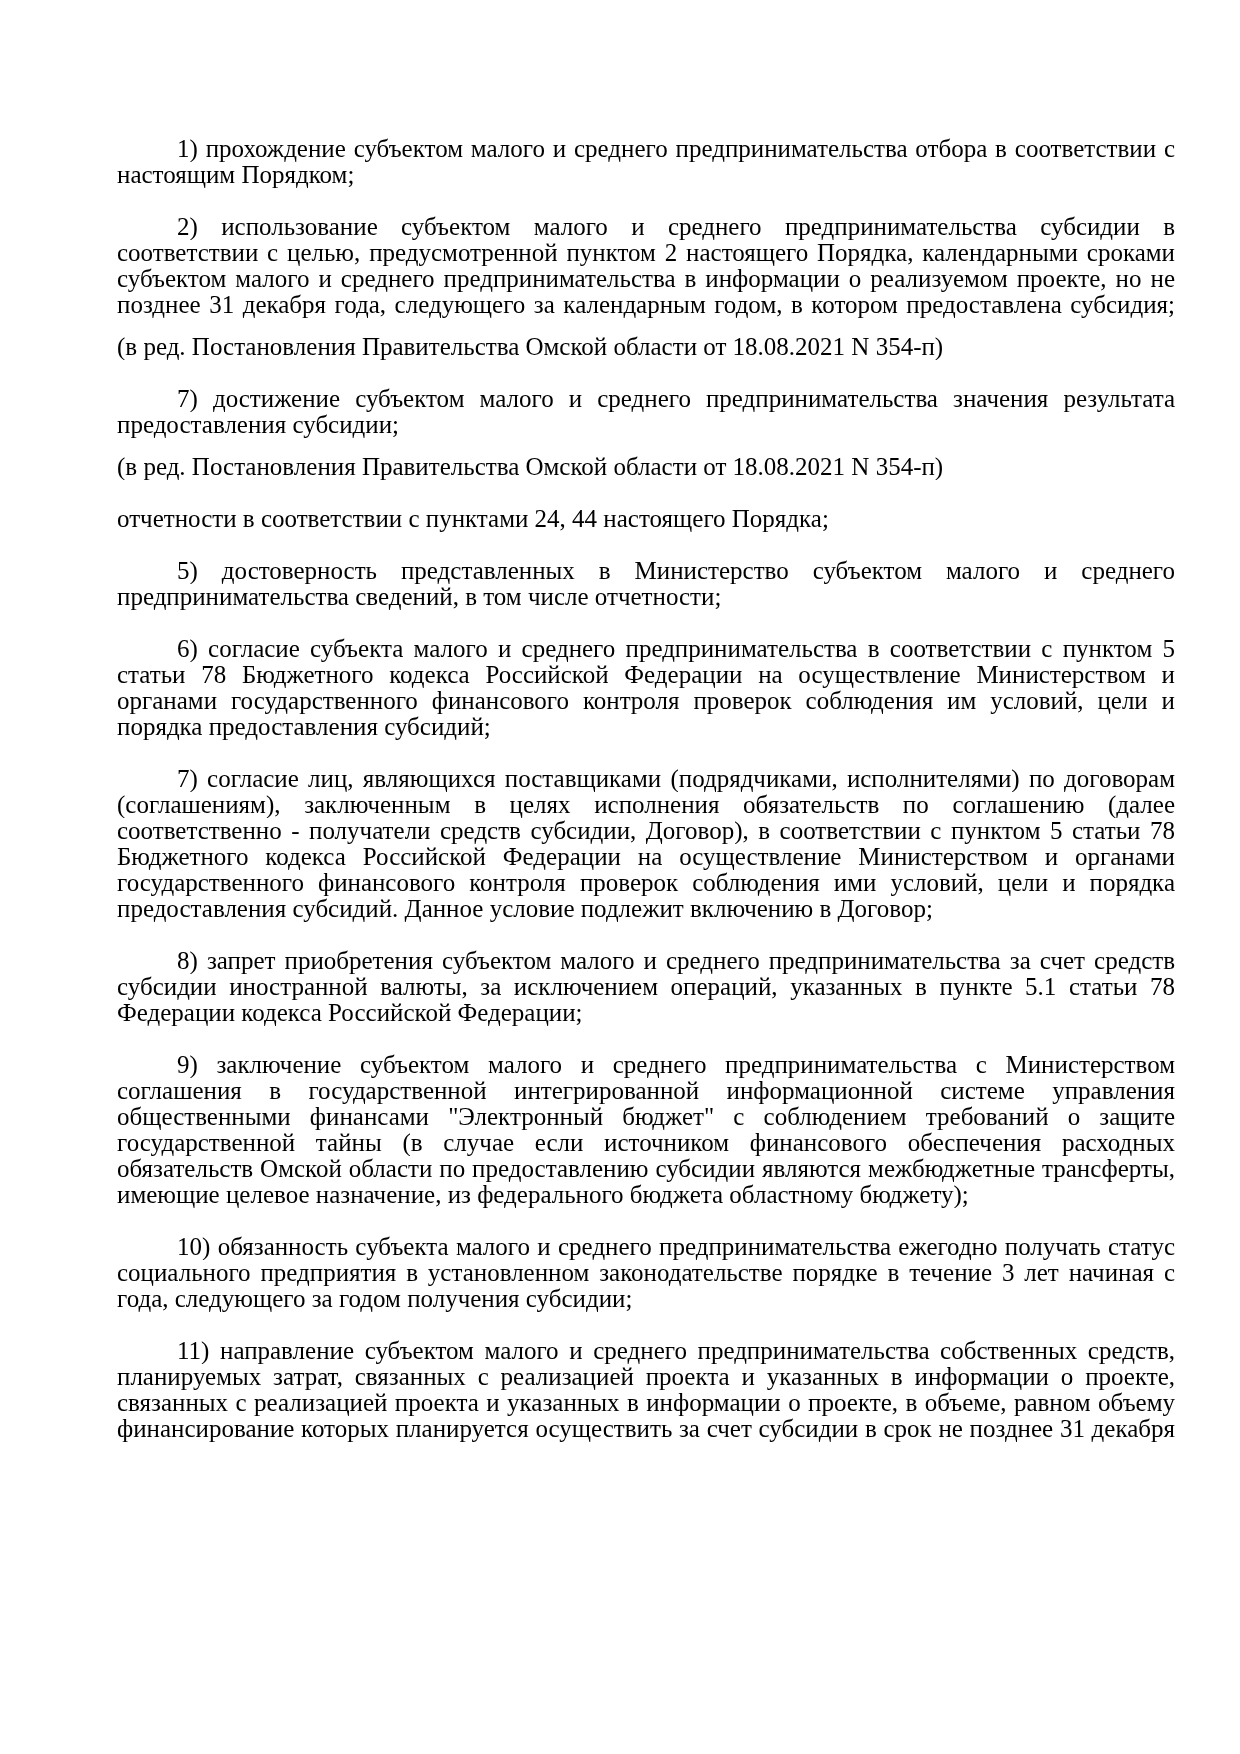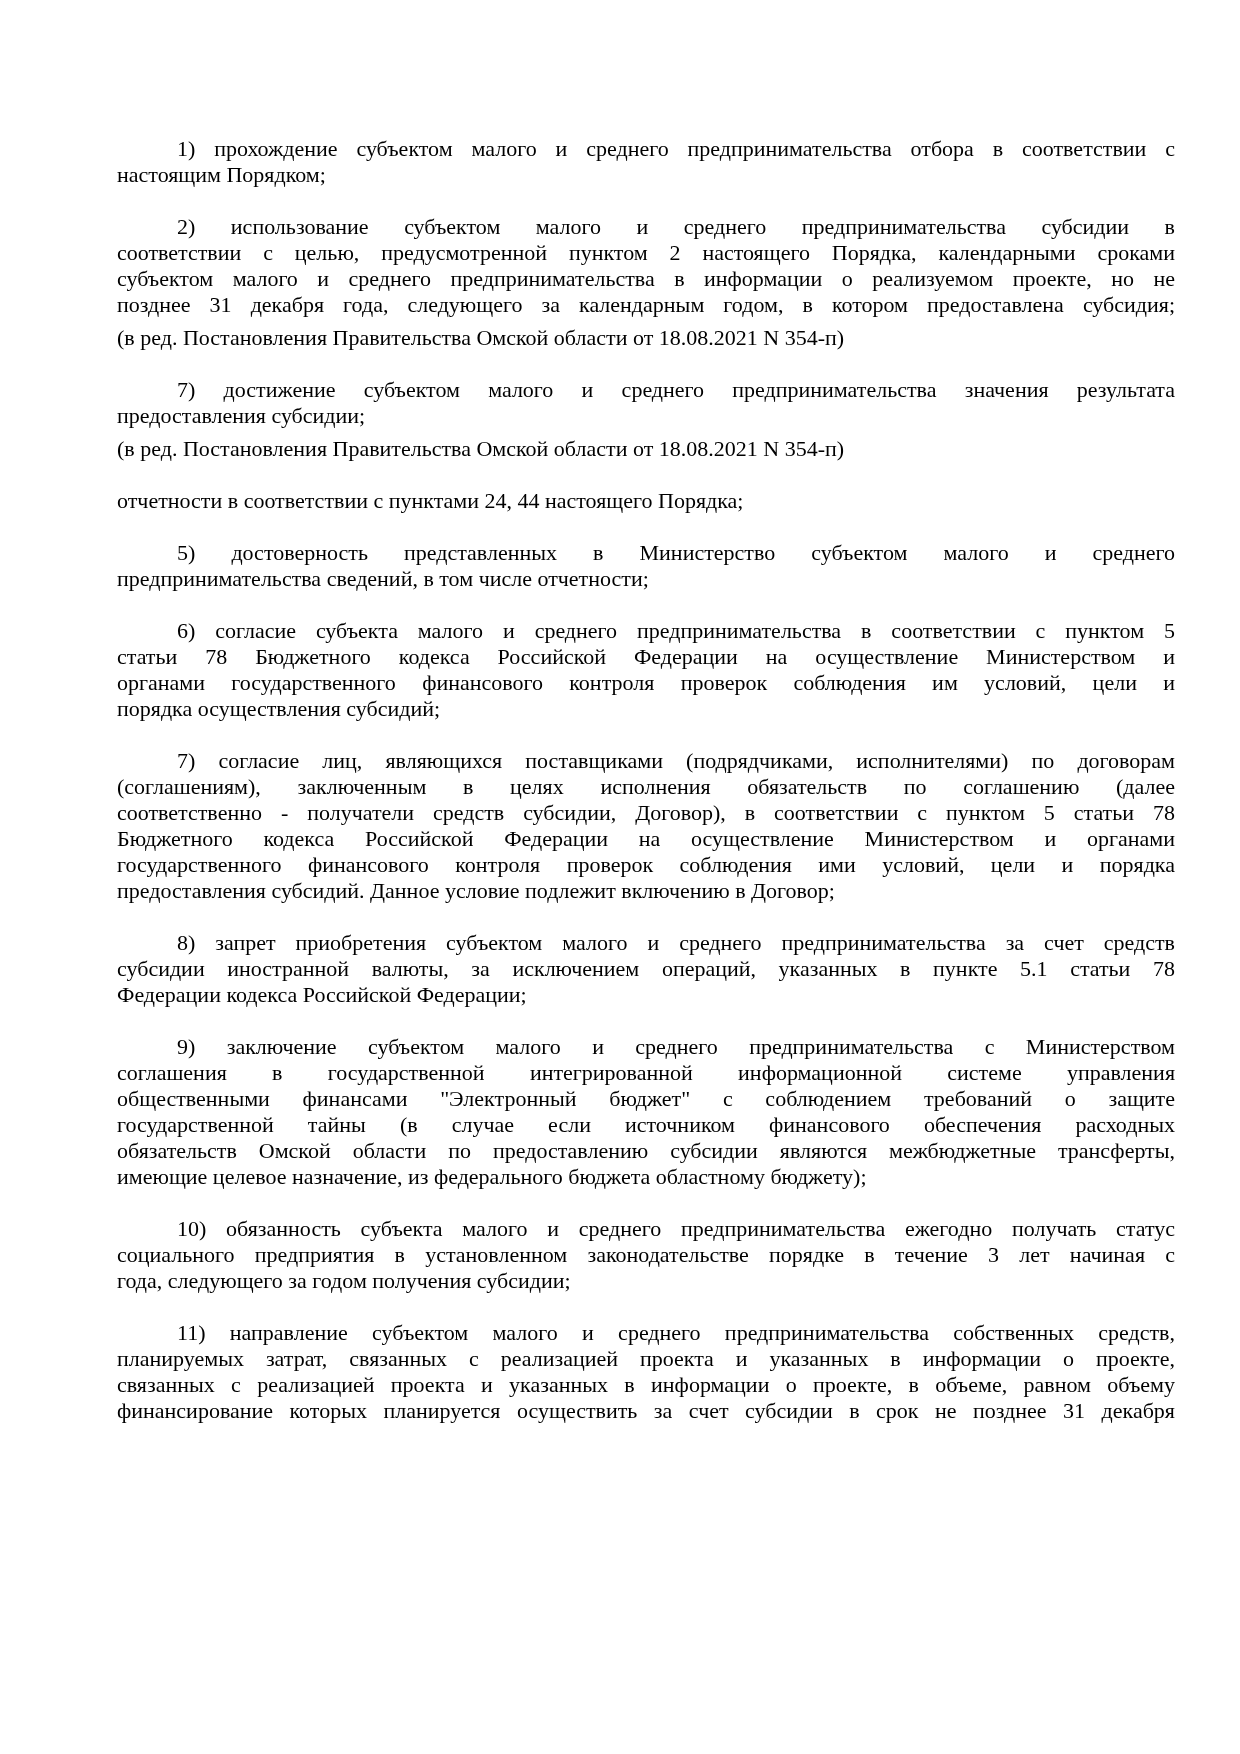--- a/index.html
+++ b/index.html
@@ -3,36 +3,36 @@
   <meta charset="utf-8">
   <style>
     html, body { margin: 0; padding: 0; background: #ffffff; }
     body { width: 1240px; height: 1754px; position: relative; overflow: hidden; }
     .page {
       position: absolute;
       left: 117px;
       top: 136px;
       width: 1058px;
       font-family: "Liberation Serif", "DejaVu Serif", serif;
-      font-size: 22px;
+      font-size: 25px;
       color: #000;
     }
     .para { margin: 0 0 26px 0; }
     .line {
       display: block;
       height: 26px;
       line-height: 26px;
       white-space: nowrap;
       text-align: justify;
       text-align-last: justify;
       overflow: hidden;
     }
     .line.first { text-indent: 60px; }
     .line.last { text-align-last: left; }
-    .note { margin-top: 7px; }
+    .note { margin-top: 16px; }
   </style>
 </head>
 <body>
 
 <div class="page">
 
   <div class="para">
     <span class="line first">1) прохождение субъектом малого и среднего предпринимательства отбора в соответствии с</span>
     <span class="line last">настоящим Порядком;</span>
   </div>
@@ -57,21 +57,21 @@
 
   <div class="para">
     <span class="line first">5) достоверность представленных в Министерство субъектом малого и среднего</span>
     <span class="line last">предпринимательства сведений, в том числе отчетности;</span>
   </div>
 
   <div class="para">
     <span class="line first">6) согласие субъекта малого и среднего предпринимательства в соответствии с пунктом 5</span>
     <span class="line">статьи 78 Бюджетного кодекса Российской Федерации на осуществление Министерством и</span>
     <span class="line">органами государственного финансового контроля проверок соблюдения им условий, цели и</span>
-    <span class="line last">порядка осуществления субсидий;</span>
+    <span class="line last">порядка предоставления субсидий;</span>
   </div>
 
   <div class="para">
     <span class="line first">7) согласие лиц, являющихся поставщиками (подрядчиками, исполнителями) по договорам</span>
     <span class="line">(соглашениям), заключенным в целях исполнения обязательств по соглашению (далее</span>
     <span class="line">соответственно - получатели средств субсидии, Договор), в соответствии с пунктом 5 статьи 78</span>
     <span class="line">Бюджетного кодекса Российской Федерации на осуществление Министерством и органами</span>
     <span class="line">государственного финансового контроля проверок соблюдения ими условий, цели и порядка</span>
     <span class="line last">предоставления субсидий. Данное условие подлежит включению в Договор;</span>
   </div>

